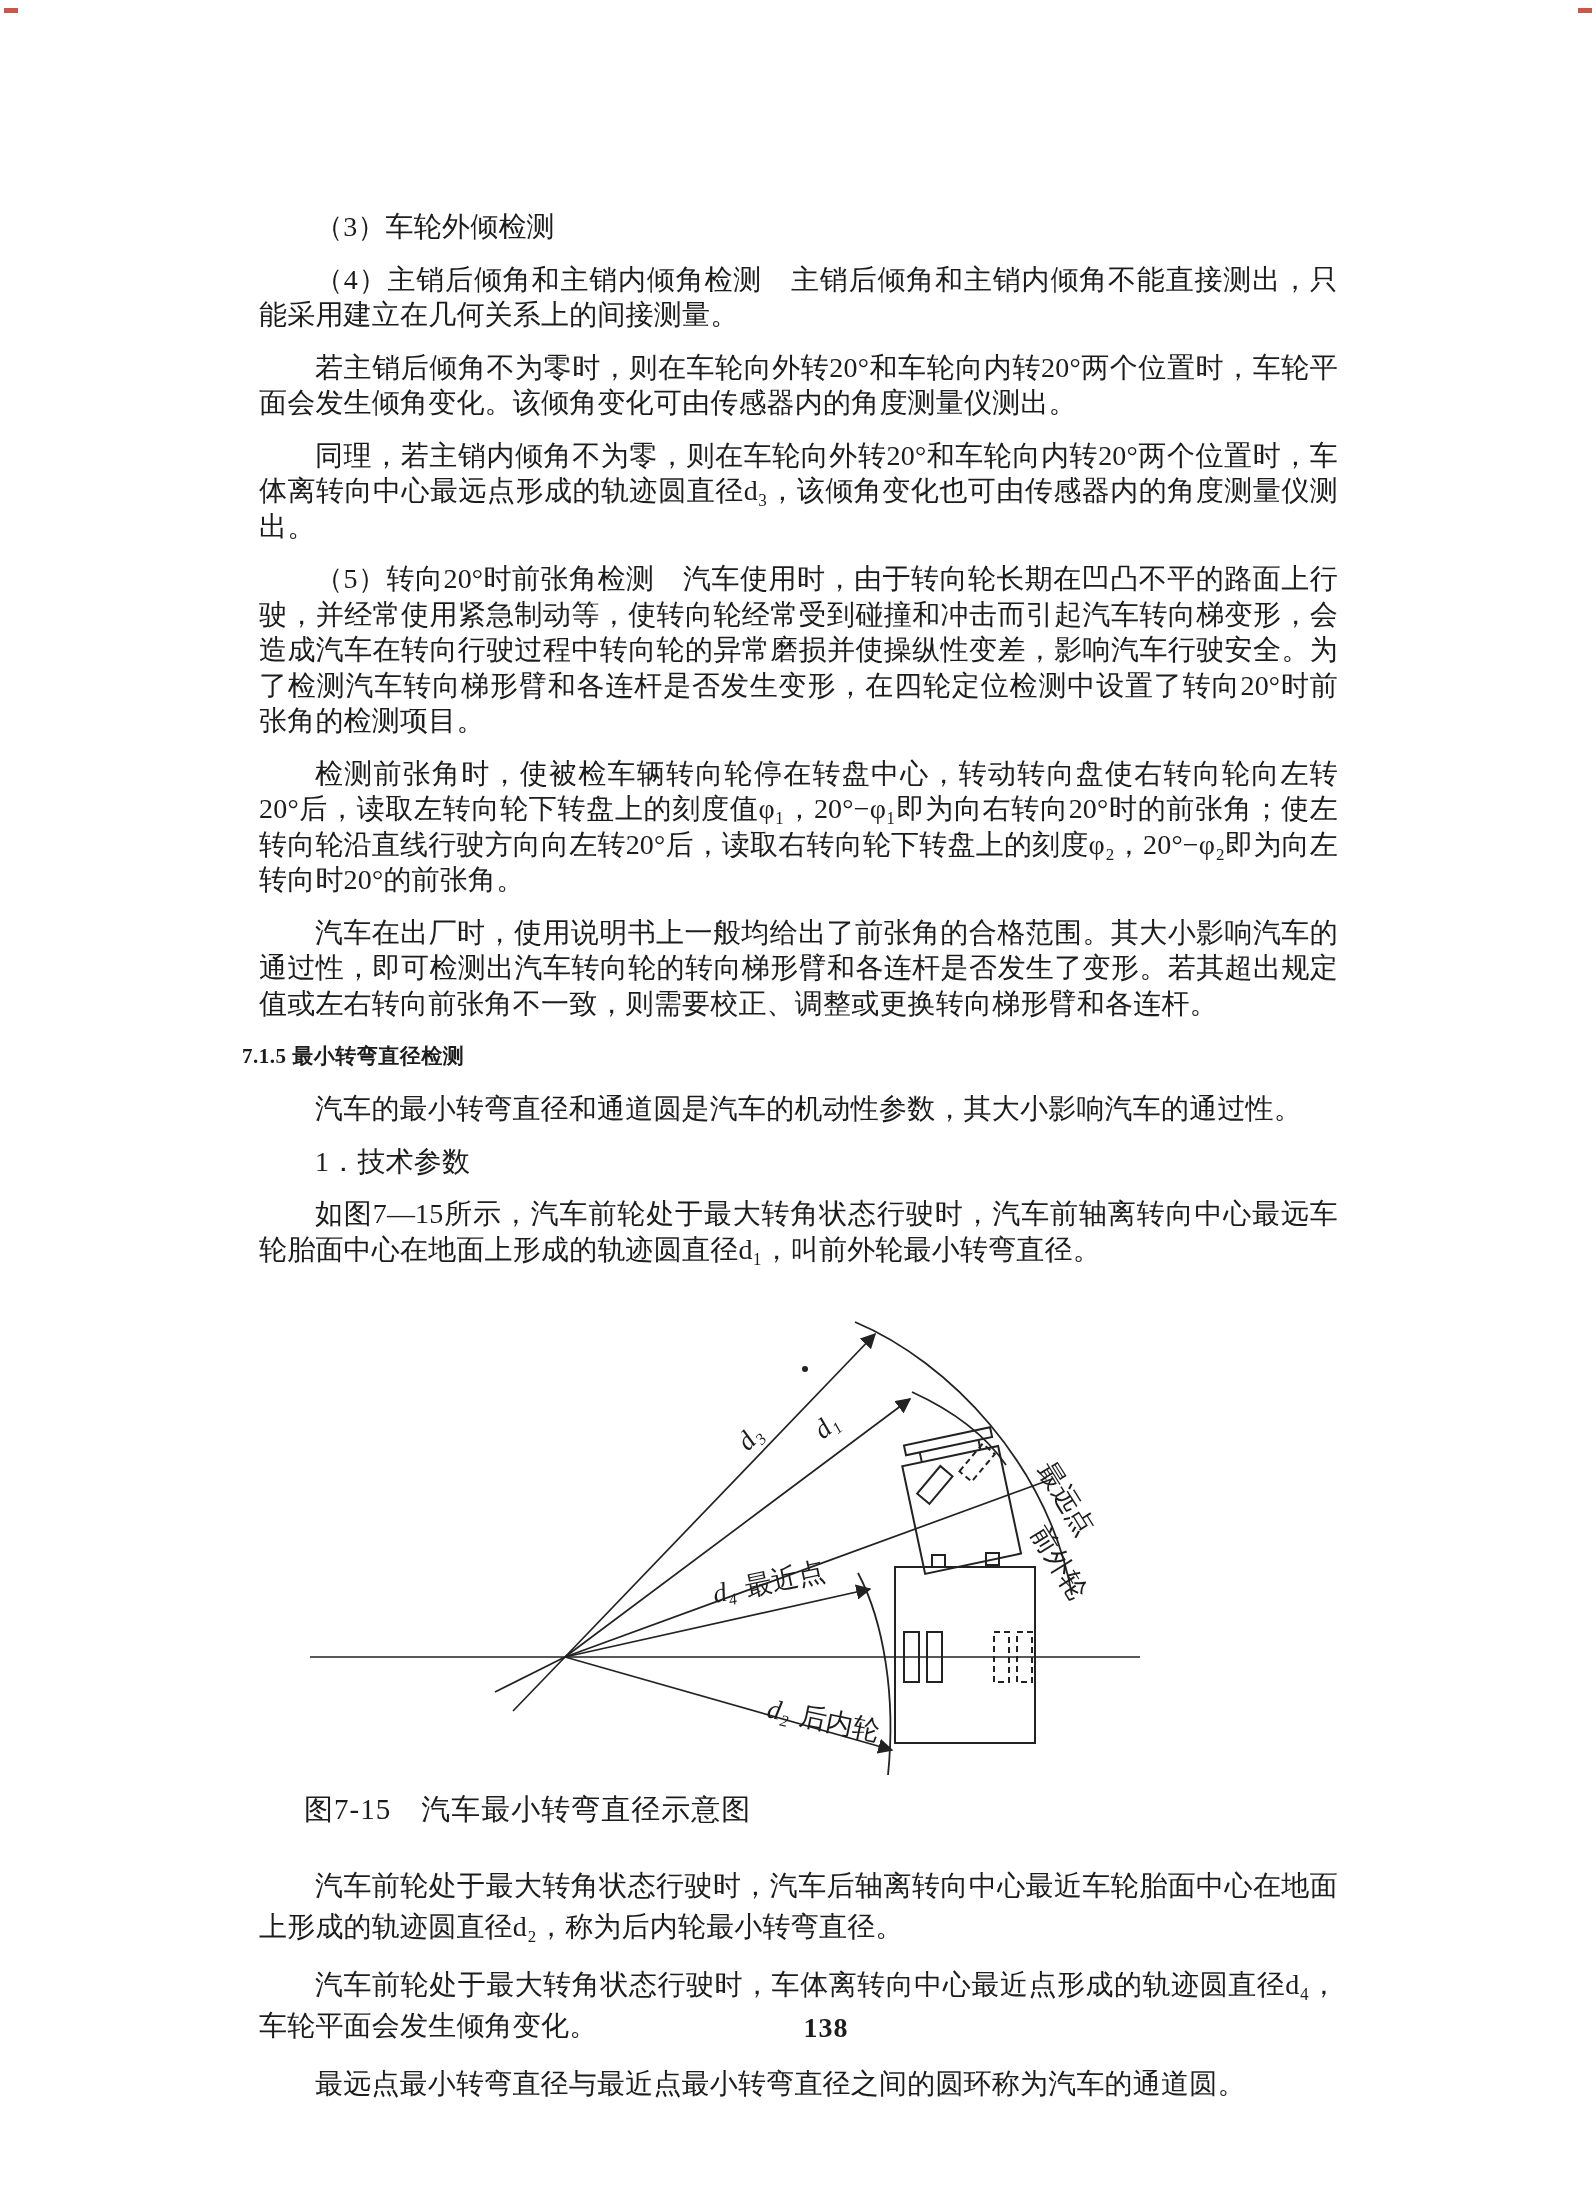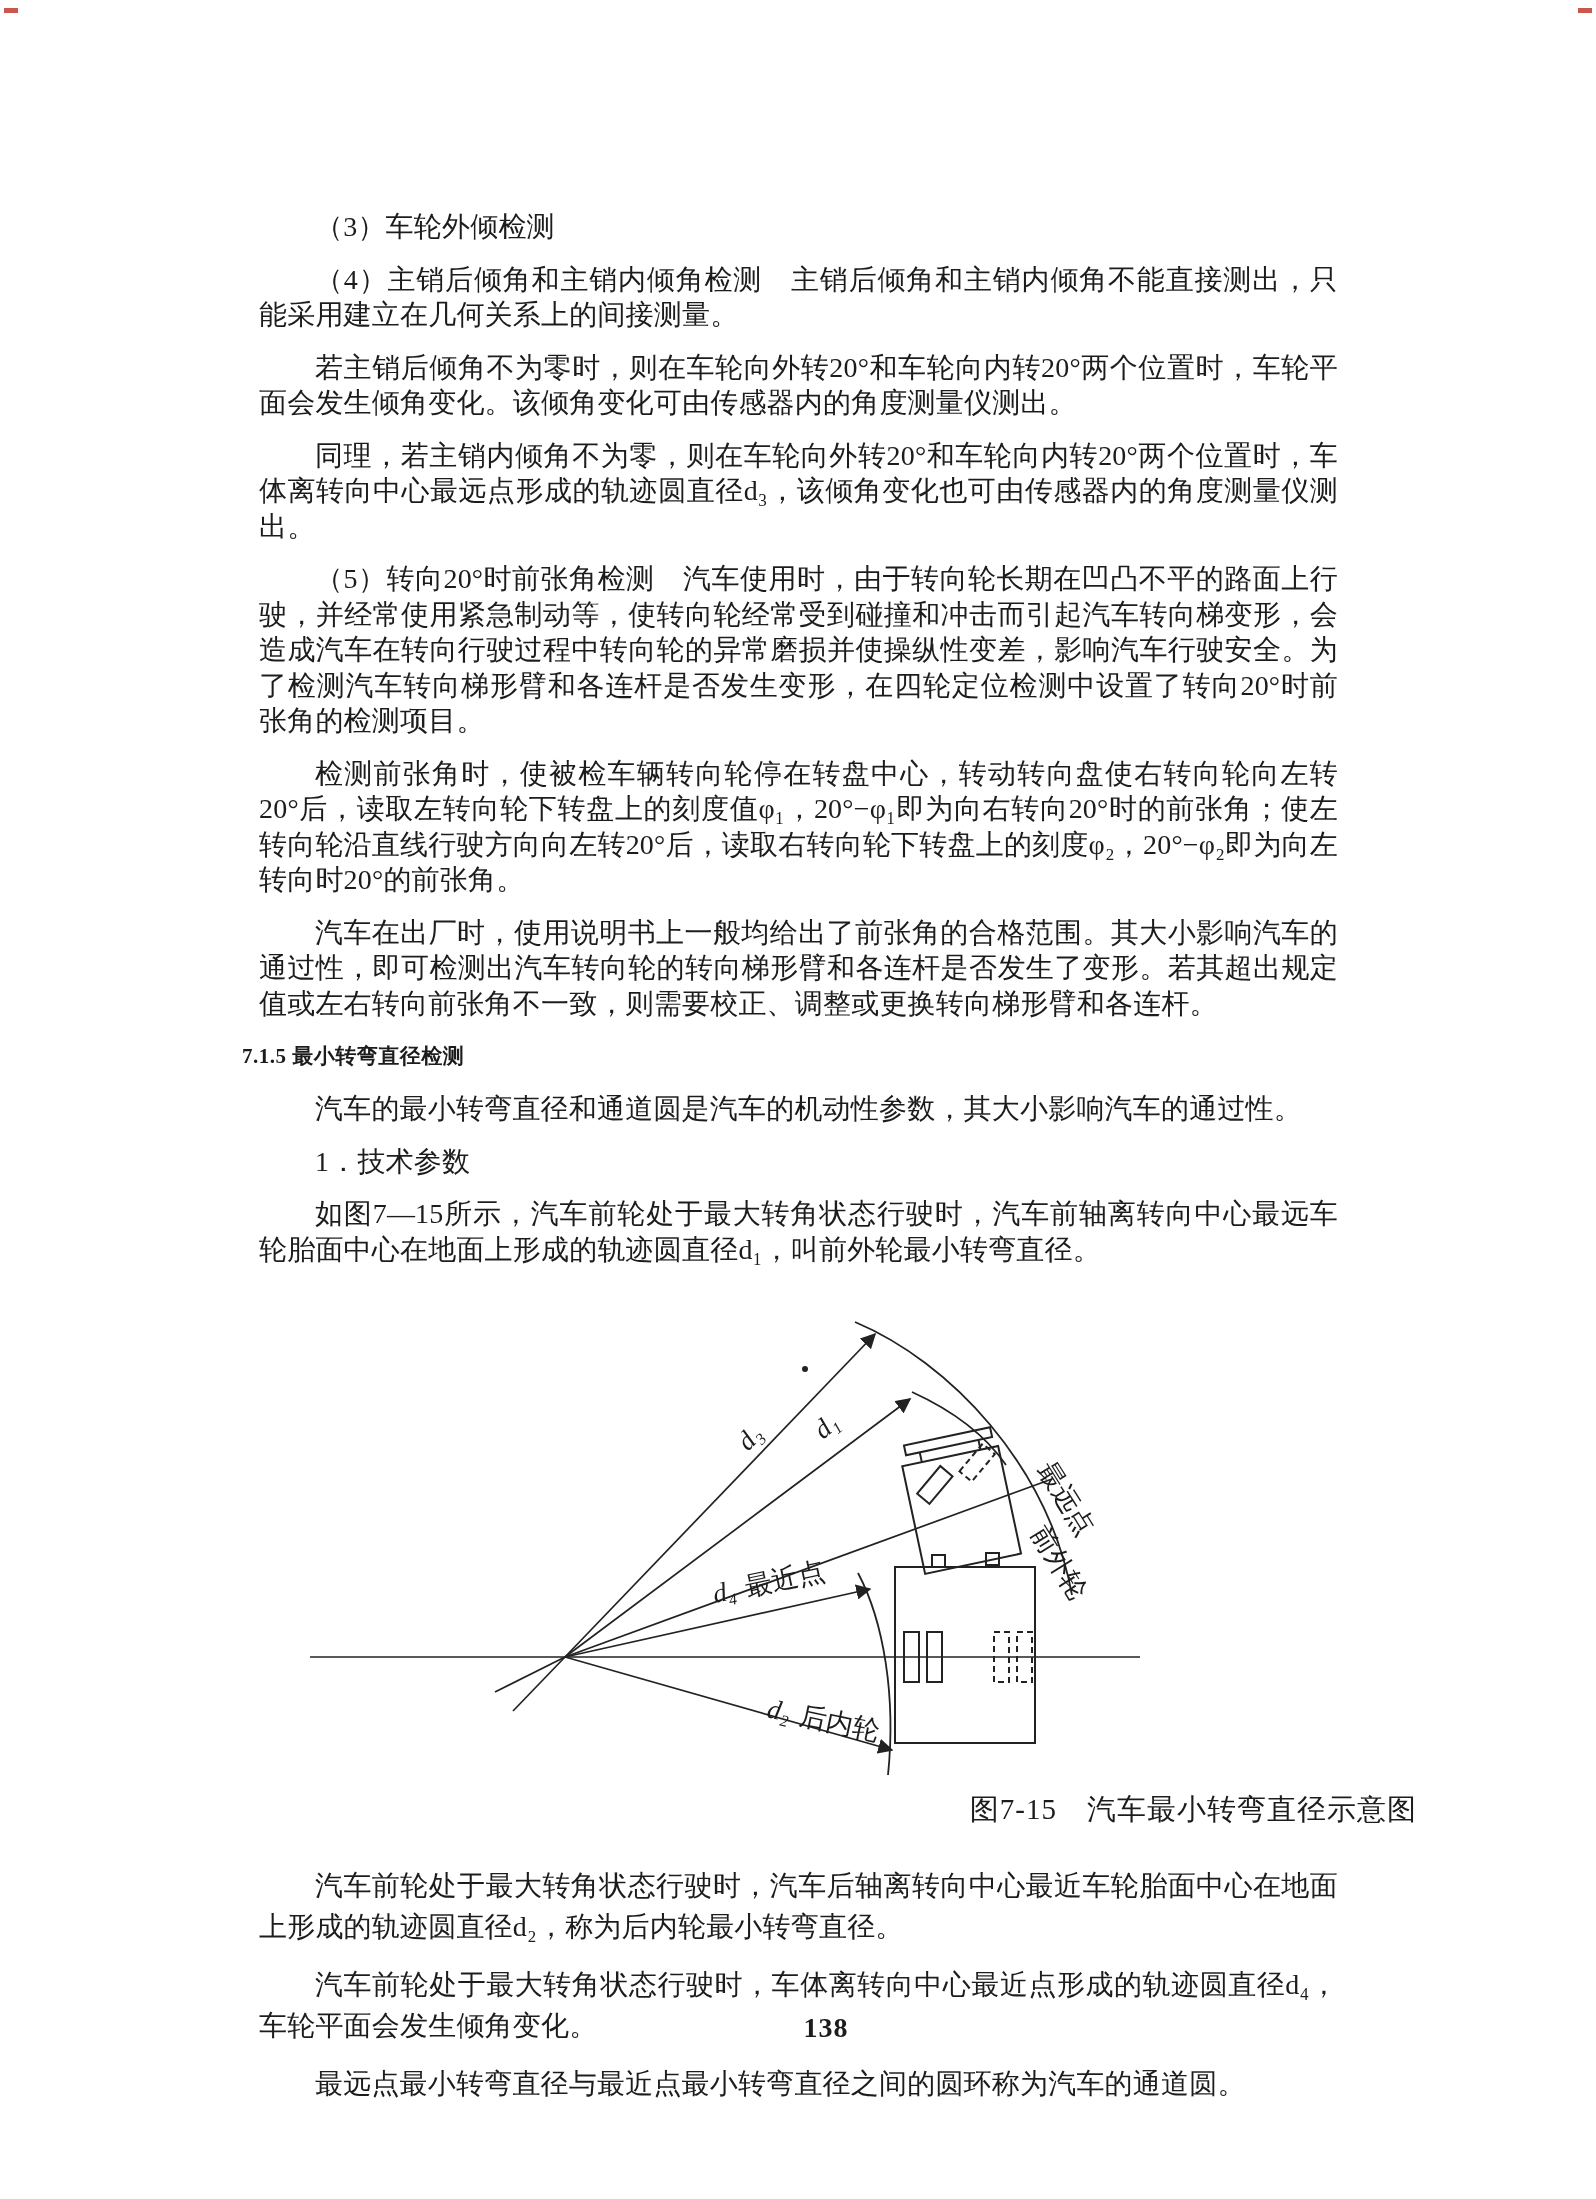--- a/index.html
+++ b/index.html
@@ -16,21 +16,21 @@
     letter-spacing:0.2px;
   }
   .block-c p{line-height:41px;}
   h2.section-heading{
     font-size:21px;font-weight:bold;margin:16px 0 17px 0;
     letter-spacing:0.5px;line-height:36px;
   }
   .figure-wrap{margin-top:40px;}
   .figure-wrap svg{display:block;margin-left:58px;}
   .figure-caption{
-    font-size:29px;text-align:right;line-height:36px;
+    font-size:29px;text-align:left;line-height:36px;
     margin:4px 0 38px 0;transform:translateX(62px);
     letter-spacing:1px;
   }
   .page-number{
     position:absolute;top:2012px;left:0;width:100%;
     text-align:center;font-size:28px;font-weight:bold;
     transform:translateX(28px);letter-spacing:1px;
   }
   svg text{font-family:"Liberation Serif","DejaVu Serif",serif;font-size:27px;fill:#1c1c1c;}
   svg .ital{font-style:italic;}

